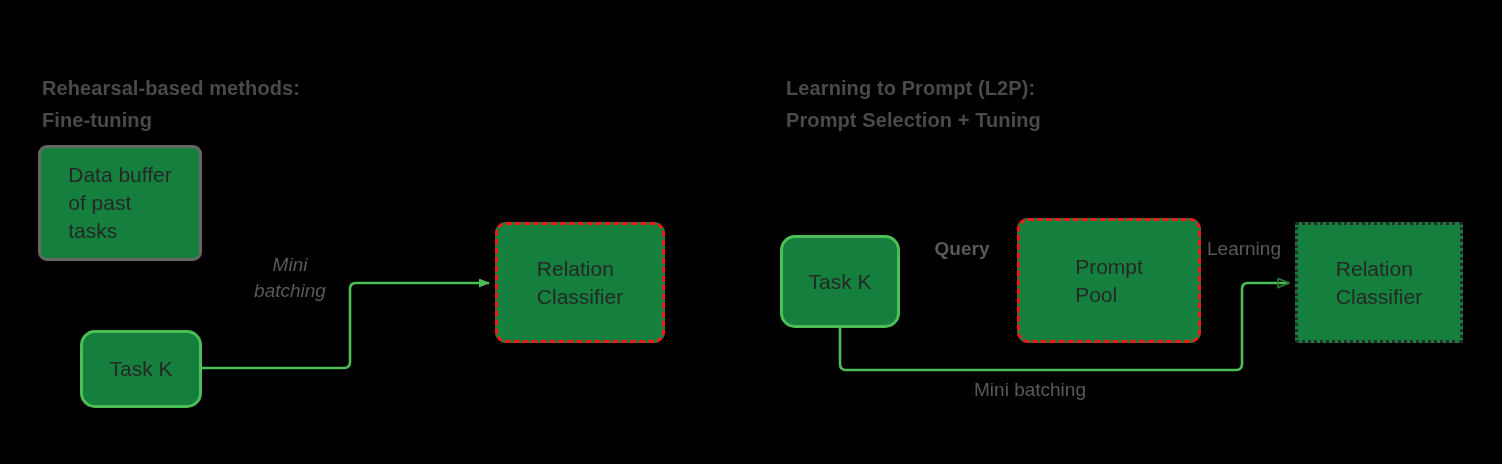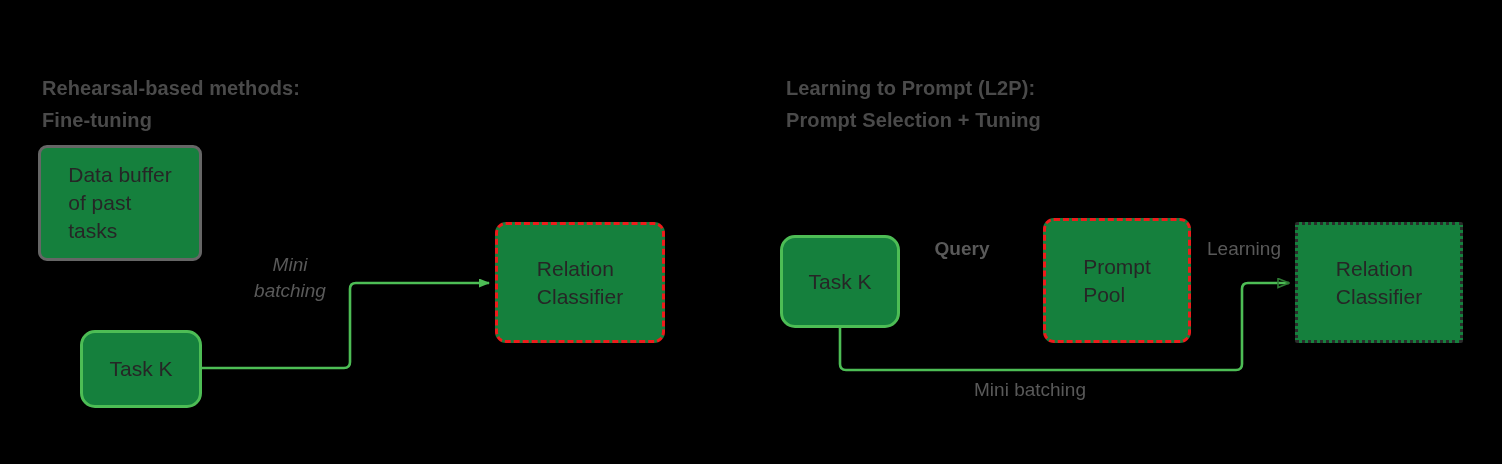--- a/index.html
+++ b/index.html
@@ -88,21 +88,21 @@
 Classifier</div>
 
   <div class="edge-label" style="left:240px; top:252px; width:100px;font-style:italic;">Mini
 batching</div>
 
   <div class="panel-title" style="left:786px; top:58px;">Learning to Prompt (L2P):
 Prompt Selection + Tuning</div>
 
   <div class="node node-green" style="left:780px; top:235px; width:120px; height:93px;">Task K</div>
 
-  <div class="node node-red-dashed" style="left:1043px; top:218px; width:148px; height:125px;">Prompt
+  <div class="node node-red-dashed" style="left:1017px; top:218px; width:184px; height:125px;">Prompt
 Pool</div>
 
   <div class="node node-dark-dotted" style="left:1295px; top:222px; width:168px; height:121px;">Relation
 Classifier</div>
 
   <div class="edge-label" style="left:922px; top:236px; width:80px;font-weight:bold;">Query</div>
 
   <div class="edge-label" style="left:1196px; top:236px; width:96px;">Learning</div>
 
   <div class="edge-label" style="left:900px; top:377px; width:260px;">Mini batching</div>

